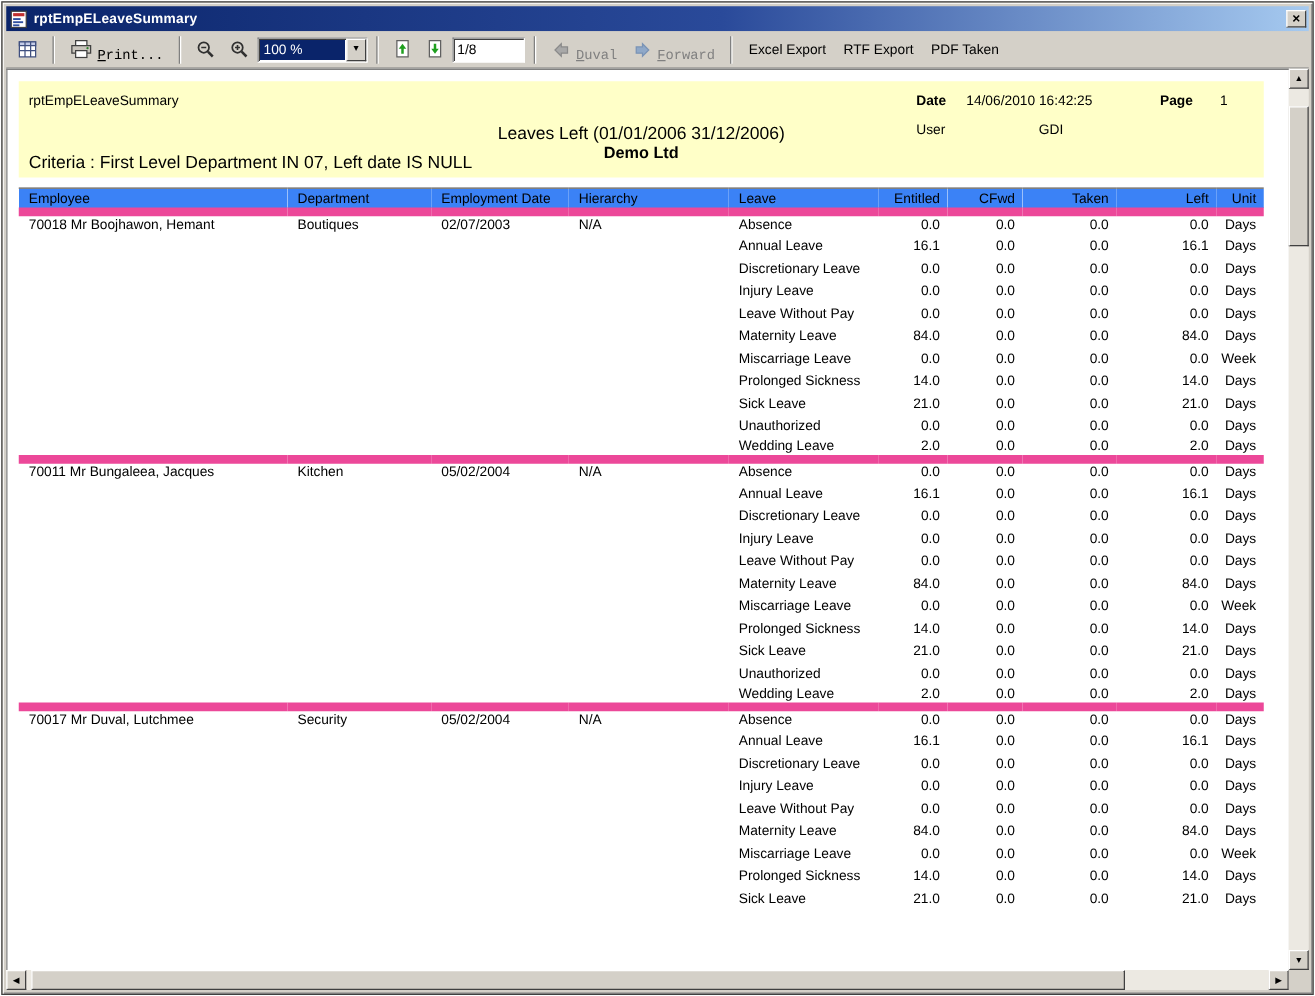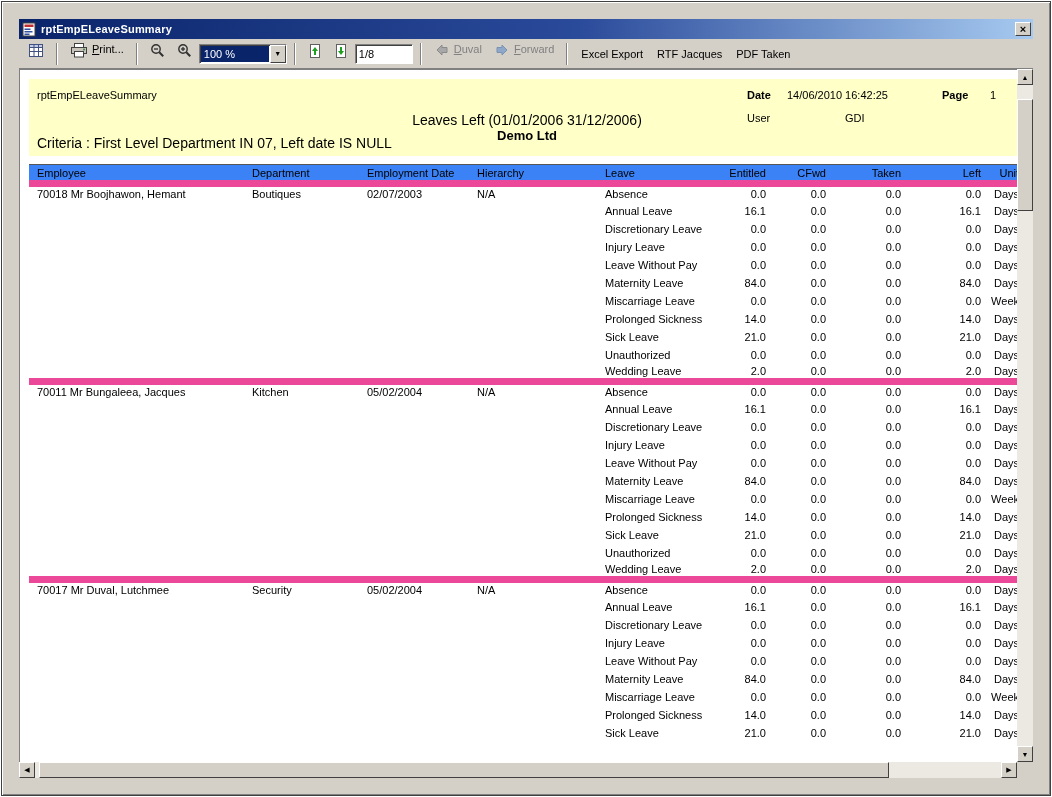--- a/index.html
+++ b/index.html
@@ -3,21 +3,21 @@
 <meta charset="utf-8">
 <style>
   * { margin:0; padding:0; box-sizing:border-box; }
   html,body { width:1052px; height:797px; background:#ffffff; font-family:"Liberation Sans", sans-serif; }
 
   .window {
     position:absolute; left:1px; top:1px; width:1050px; height:795px;
     background:#d4d0c8;
     border:1px solid #404040;
     box-shadow: inset 1px 1px 0 #ffffff, inset -1px -1px 0 #808080;
-    padding:17px;
+    padding:3px;
     display:flex; flex-direction:column;
   }
 
   
   .titlebar {
     height:20px; flex:0 0 20px;
     background:linear-gradient(to right,#0a246a 0%,#2a4a9a 55%,#a6caf0 100%);
     display:flex; align-items:center; padding:0 2px 0 3px;
   }
   .title-icon { width:15px; height:15px; margin-right:4px; display:inline-flex; }
@@ -33,22 +33,22 @@
   
   .toolbar {
     height:30px; flex:0 0 30px; background:#d4d0c8;
     border-bottom:1px solid #808080;
     display:flex; align-items:center; padding:0 4px; gap:2px;
     font-size:11px;
   }
   .sep { width:2px; height:22px; border-left:1px solid #808080; border-right:1px solid #ffffff; margin:0 5px; }
   .tb-btn {
     background:transparent; border:1px solid transparent; height:24px;
-    display:inline-flex; align-items:flex-start; gap:4px; padding:0 4px;
-    font-size:11px; font-family:Liberation Sans, sans-serif; color:#000; cursor:default;
+    display:inline-flex; align-items:flex-end; gap:4px; padding:0 4px;
+    font-size:11px; font-family:Liberation Mono, monospace; color:#000; cursor:default;
   }
   .tb-btn.disabled { color:#808080; }
   .ak { display:inline-block; }
   .ak::first-letter { text-decoration:underline; }
   .combo {
     width:88px; height:20px; background:#ffffff;
     border:1px solid; border-color:#808080 #ffffff #ffffff #808080;
     box-shadow: inset 1px 1px 0 #404040;
     display:flex; align-items:stretch;
   }
@@ -219,21 +219,21 @@
       <span>
         <svg width="16" height="14" viewBox="0 0 16 14">
           <path d="M8 2 L13 7 L8 12 L8 9.5 L3 9.5 L3 4.5 L8 4.5 Z" fill="#8fa8c8" stroke="#7a93b5"></path>
         </svg>
       </span>
       <span class="ak">Forward</span>
     </button>
     <div class="sep"></div>
 
     <button class="flat-link">Excel Export</button>
-    <button class="flat-link">RTF Jacques</button>
+    <button class="flat-link">RTF Export</button>
     <button class="flat-link">PDF Taken</button>
   </div>
 
   <div class="main">
     <div class="viewer">
       <div class="report-page">
 
         <div class="report-head">
           <div class="rh-row">
             <span class="rh-name">rptEmpELeaveSummary</span>

